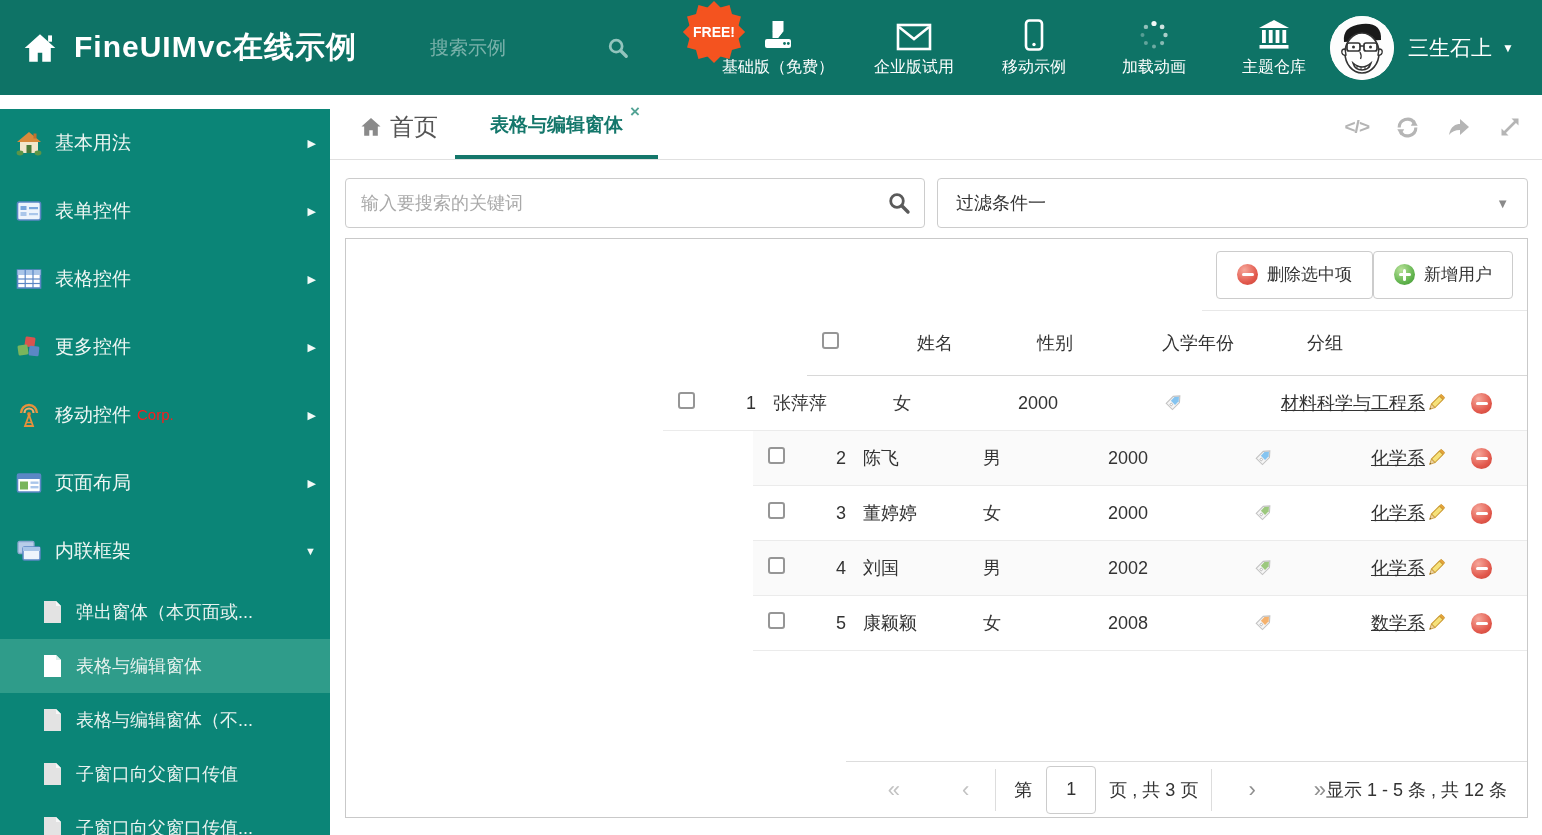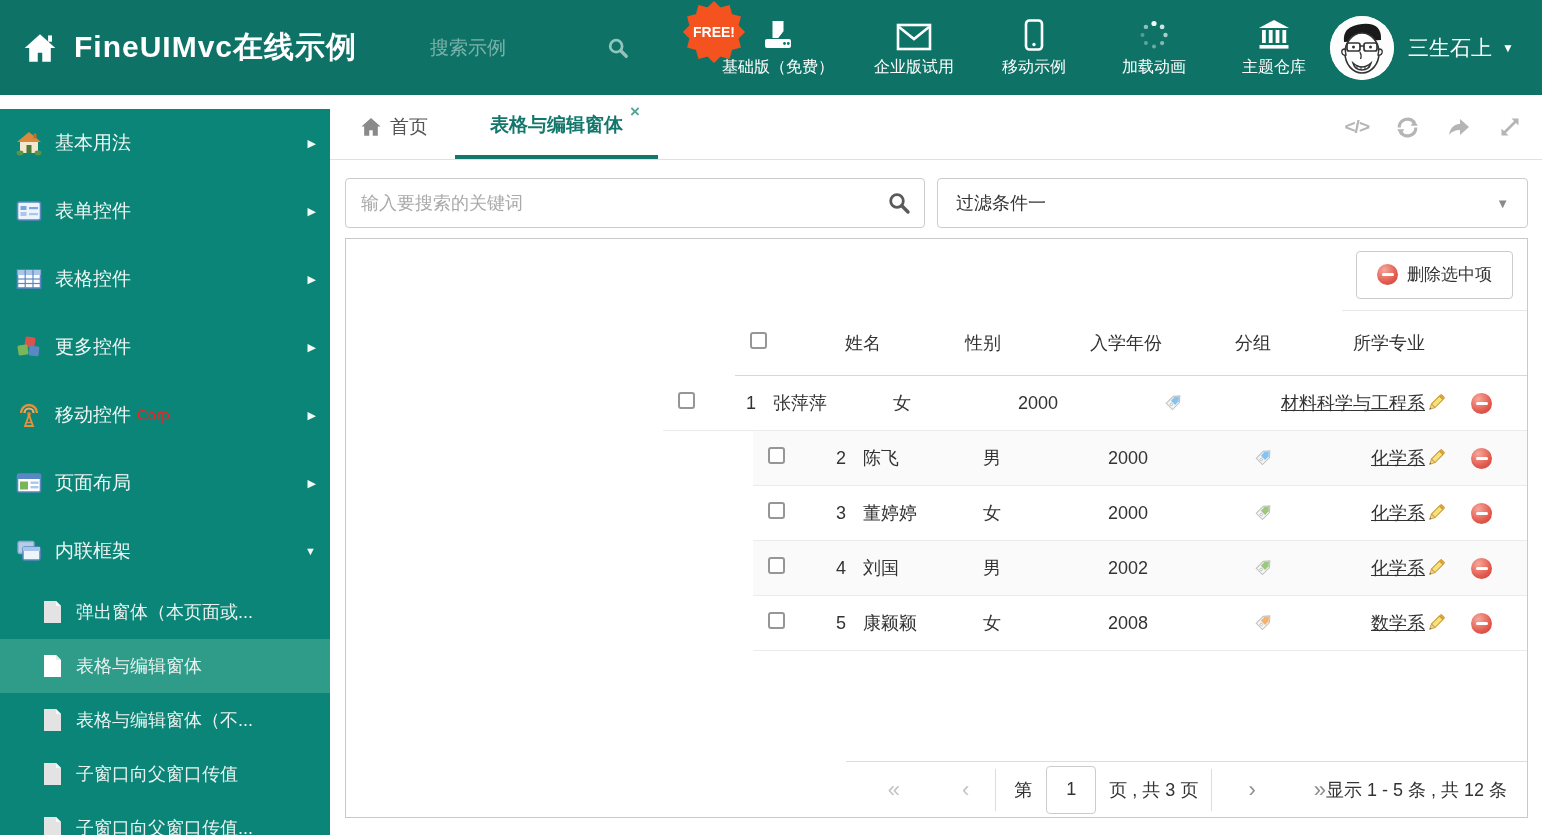--- a/index.html
+++ b/index.html
@@ -39,21 +39,21 @@
   .side-sub{height:54px;display:flex;align-items:center;padding-left:42px;cursor:pointer;}
   .side-sub .fico{width:21px;height:24px;margin-right:13px;flex:0 0 auto;}
   .side-sub .slabel{font-size:18px;color:#e8f2ef;white-space:nowrap;}
   .side-sub.selected{background:#2f9c8a;}
 
   
   .main{position:absolute;top:95px;left:330px;width:1212px;height:740px;background:#fff;}
   .tabbar{position:relative;height:65px;border-bottom:1px solid #e0e0e0;}
   .tab-home{position:absolute;left:30px;top:0;height:64px;display:flex;align-items:center;cursor:pointer;color:#555;}
   .tab-home .tico{width:22px;height:20px;margin-right:8px;}
-  .tab-home .tlabel{font-size:19px;}
+  .tab-home .tlabel{font-size:24px;}
   .tab-active{position:absolute;left:125px;top:0;width:203px;height:64px;display:flex;align-items:center;justify-content:center;
     color:#14776b;font-weight:bold;font-size:19px;border-bottom:4px solid #14776b;cursor:pointer;}
   .tab-close{position:absolute;left:300px;top:8px;font-size:17px;font-weight:bold;color:#53a395;cursor:pointer;line-height:1;}
   .tab-tools{position:absolute;right:20px;top:0;height:64px;display:flex;align-items:center;gap:26px;color:#b5b5b5;}
   .tab-tools .ticon{cursor:pointer;display:flex;align-items:center;}
   .code-glyph{font-size:19px;font-weight:bold;letter-spacing:-1px;}
 
   .filter-row{display:flex;margin:18px 14px 0 15px;height:50px;}
   .search-box{position:relative;width:580px;height:50px;}
   .search-box input{width:100%;height:100%;border:1px solid #ccc;border-radius:4px;padding:0 46px 0 15px;
@@ -426,30 +426,33 @@
     </div>
   </div>
 
   <div class="grid-panel">
 
     <div class="grid-toolbar">
       <div class="btn">
         <span class="icon-minus"></span>
         <span>删除选中项</span>
       </div>
+      <div class="btn btn-add">
+        <span class="icon-plus"></span>
+        <span>新增用户</span>
+      </div>
     </div>
 
     <div class="thead">
       <span><span class="checkbox"></span></span>
       <span></span>
       <span class="h-name">姓名</span>
       <span>性别</span>
       <span>入学年份</span>
       <span>分组</span>
-      <span>所学专业</span>
       <span></span>
         <span></span>
     </div>
 
     <div class="trow">
       <span><span class="checkbox"></span></span>
       <span class="c-num">1</span>
       <span class="c-name">张萍萍</span>
       <span>女</span>
       <span>2000</span>

